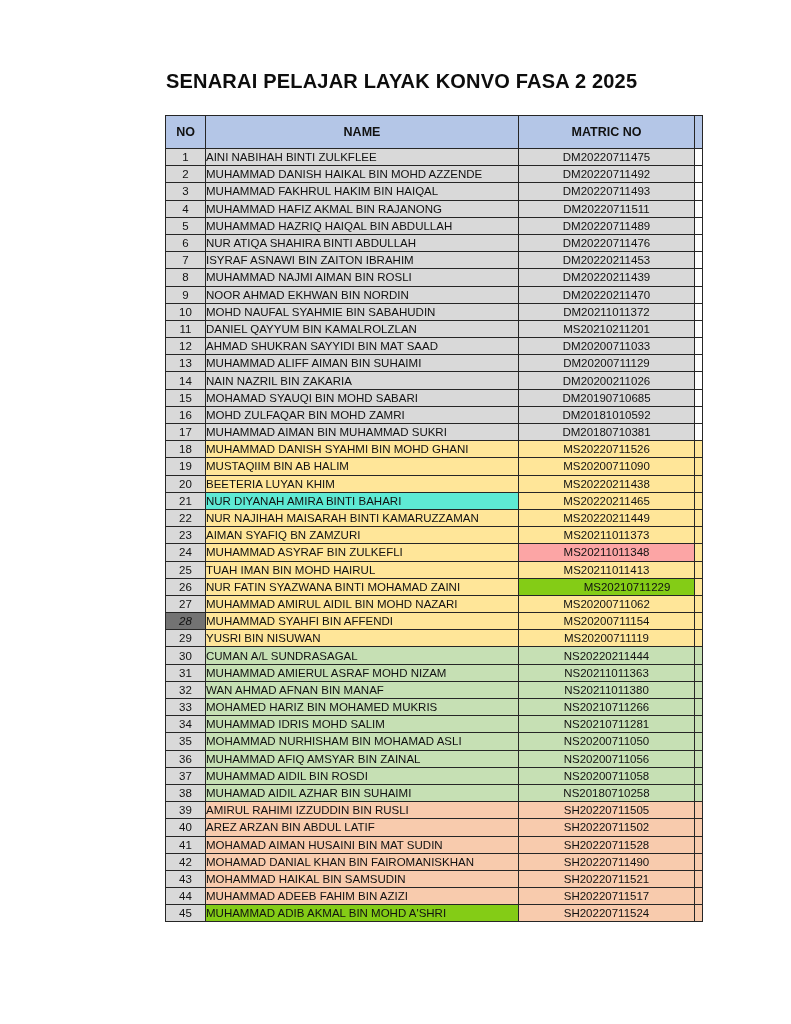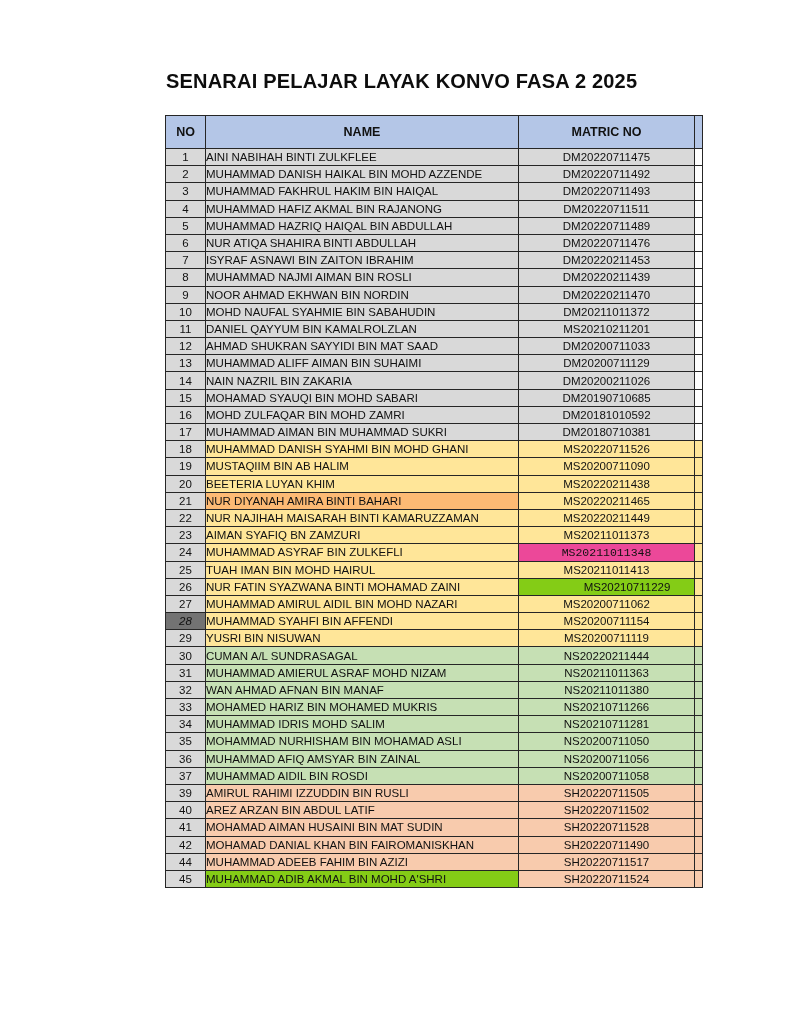--- a/index.html
+++ b/index.html
@@ -195,40 +195,40 @@
           <td class="c-edge" style="background: rgb(255, 230, 153);"></td>
         </tr>
         <tr>
           <td class="c-no" style="background: rgb(217, 217, 217);">20</td>
           <td class="c-name" style="background: rgb(255, 230, 153);">BEETERIA LUYAN KHIM</td>
           <td class="c-matric" style="background: rgb(255, 230, 153);">MS20220211438</td>
           <td class="c-edge" style="background: rgb(255, 230, 153);"></td>
         </tr>
         <tr>
           <td class="c-no" style="background: rgb(217, 217, 217);">21</td>
-          <td class="c-name" style="background: #fdba74;">NUR DIYANAH AMIRA BINTI BAHARI</td>
+          <td class="c-name" style="background: #5eead4;">NUR DIYANAH AMIRA BINTI BAHARI</td>
           <td class="c-matric" style="background: rgb(255, 230, 153);">MS20220211465</td>
           <td class="c-edge" style="background: rgb(255, 230, 153);"></td>
         </tr>
         <tr>
           <td class="c-no" style="background: rgb(217, 217, 217);">22</td>
           <td class="c-name" style="background: rgb(255, 230, 153);">NUR NAJIHAH MAISARAH BINTI KAMARUZZAMAN</td>
           <td class="c-matric" style="background: rgb(255, 230, 153);">MS20220211449</td>
           <td class="c-edge" style="background: rgb(255, 230, 153);"></td>
         </tr>
         <tr>
           <td class="c-no" style="background: rgb(217, 217, 217);">23</td>
           <td class="c-name" style="background: rgb(255, 230, 153);">AIMAN SYAFIQ BN ZAMZURI</td>
           <td class="c-matric" style="background: rgb(255, 230, 153);">MS20211011373</td>
           <td class="c-edge" style="background: rgb(255, 230, 153);"></td>
         </tr>
         <tr>
           <td class="c-no" style="background: rgb(217, 217, 217);">24</td>
           <td class="c-name" style="background: rgb(255, 230, 153);">MUHAMMAD ASYRAF BIN ZULKEFLI</td>
-          <td class="c-matric" style="background: #ec4899; font-family: Liberation Mono, monospace;">MS20211011348</td>
+          <td class="c-matric" style="background: #fca5a5;">MS20211011348</td>
           <td class="c-edge" style="background: rgb(255, 230, 153);"></td>
         </tr>
         <tr>
           <td class="c-no" style="background: rgb(217, 217, 217);">25</td>
           <td class="c-name" style="background: rgb(255, 230, 153);">TUAH IMAN BIN MOHD HAIRUL</td>
           <td class="c-matric" style="background: rgb(255, 230, 153);">MS20211011413</td>
           <td class="c-edge" style="background: rgb(255, 230, 153);"></td>
         </tr>
         <tr>
           <td class="c-no" style="background: rgb(217, 217, 217);">26</td>
@@ -296,20 +296,26 @@
           <td class="c-matric" style="background: rgb(198, 224, 180);">NS20200711056</td>
           <td class="c-edge" style="background: rgb(198, 224, 180);"></td>
         </tr>
         <tr>
           <td class="c-no" style="background: rgb(217, 217, 217);">37</td>
           <td class="c-name" style="background: rgb(198, 224, 180);">MUHAMMAD AIDIL BIN ROSDI</td>
           <td class="c-matric" style="background: rgb(198, 224, 180);">NS20200711058</td>
           <td class="c-edge" style="background: rgb(198, 224, 180);"></td>
         </tr>
         <tr>
+          <td class="c-no" style="background: rgb(217, 217, 217);">38</td>
+          <td class="c-name" style="background: rgb(198, 224, 180);">MUHAMAD AIDIL AZHAR BIN SUHAIMI</td>
+          <td class="c-matric" style="background: rgb(198, 224, 180);">NS20180710258</td>
+          <td class="c-edge" style="background: rgb(198, 224, 180);"></td>
+        </tr>
+        <tr>
           <td class="c-no" style="background: rgb(217, 217, 217);">39</td>
           <td class="c-name" style="background: rgb(248, 203, 173);">AMIRUL RAHIMI IZZUDDIN BIN RUSLI</td>
           <td class="c-matric" style="background: rgb(248, 203, 173);">SH20220711505</td>
           <td class="c-edge" style="background: rgb(248, 203, 173);"></td>
         </tr>
         <tr>
           <td class="c-no" style="background: rgb(217, 217, 217);">40</td>
           <td class="c-name" style="background: rgb(248, 203, 173);">AREZ ARZAN BIN ABDUL LATIF</td>
           <td class="c-matric" style="background: rgb(248, 203, 173);">SH20220711502</td>
           <td class="c-edge" style="background: rgb(248, 203, 173);"></td>
@@ -317,20 +323,26 @@
         <tr>
           <td class="c-no" style="background: rgb(217, 217, 217);">41</td>
           <td class="c-name" style="background: rgb(248, 203, 173);">MOHAMAD AIMAN HUSAINI BIN MAT SUDIN</td>
           <td class="c-matric" style="background: rgb(248, 203, 173);">SH20220711528</td>
           <td class="c-edge" style="background: rgb(248, 203, 173);"></td>
         </tr>
         <tr>
           <td class="c-no" style="background: rgb(217, 217, 217);">42</td>
           <td class="c-name" style="background: rgb(248, 203, 173);">MOHAMAD DANIAL KHAN BIN FAIROMANISKHAN</td>
           <td class="c-matric" style="background: rgb(248, 203, 173);">SH20220711490</td>
+          <td class="c-edge" style="background: rgb(248, 203, 173);"></td>
+        </tr>
+        <tr>
+          <td class="c-no" style="background: rgb(217, 217, 217);">43</td>
+          <td class="c-name" style="background: rgb(248, 203, 173);">MOHAMMAD HAIKAL BIN SAMSUDIN</td>
+          <td class="c-matric" style="background: rgb(248, 203, 173);">SH20220711521</td>
           <td class="c-edge" style="background: rgb(248, 203, 173);"></td>
         </tr>
         <tr>
           <td class="c-no" style="background: rgb(217, 217, 217);">44</td>
           <td class="c-name" style="background: rgb(248, 203, 173);">MUHAMMAD ADEEB FAHIM BIN AZIZI</td>
           <td class="c-matric" style="background: rgb(248, 203, 173);">SH20220711517</td>
           <td class="c-edge" style="background: rgb(248, 203, 173);"></td>
         </tr>
         <tr>
           <td class="c-no" style="background: rgb(217, 217, 217);">45</td>

